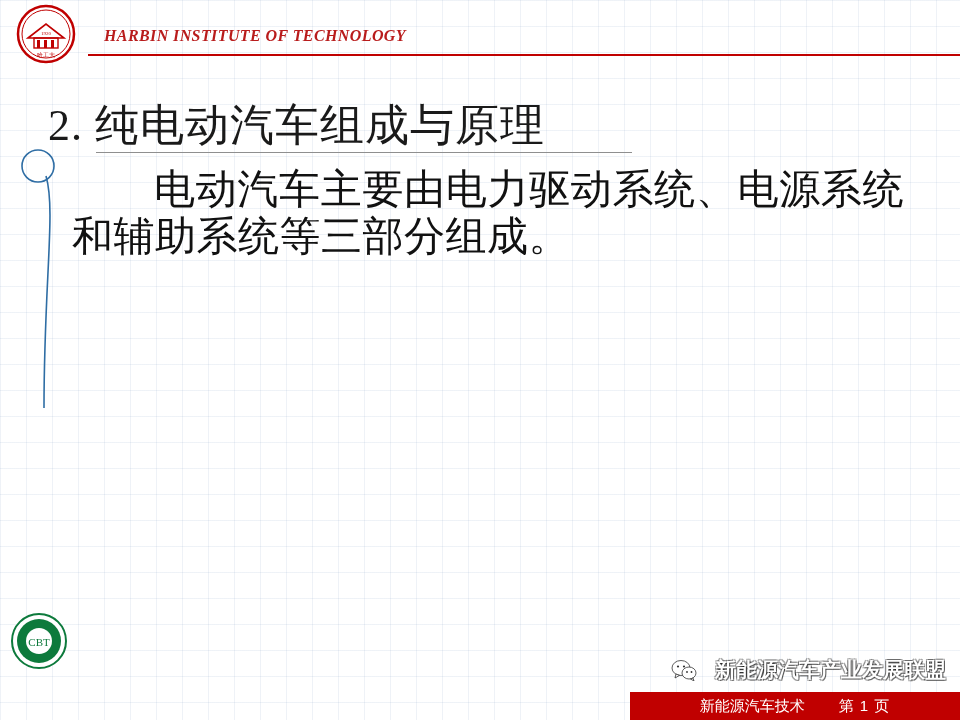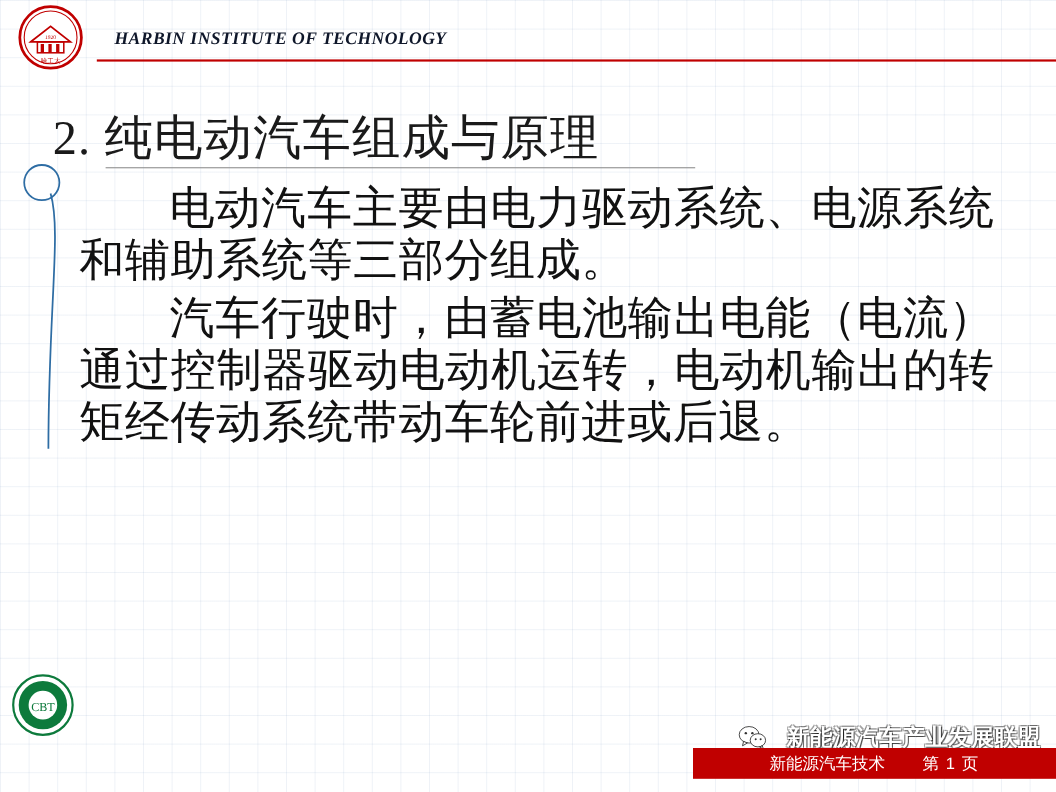--- a/index.html
+++ b/index.html
@@ -49,21 +49,21 @@
   }
   .univ-name {
     position: absolute;
     left: 104px;
     top: 27px;
     font-family: "Liberation Serif", serif;
     font-style: italic;
     font-weight: bold;
     font-size: 16px;
     letter-spacing: 0.4px;
-    color: #0f172a;
+    color: #b91c1c;
     white-space: nowrap;
   }
   .hit-logo {
     position: absolute;
     left: 14px;
     top: 4px;
     width: 64px;
     height: 60px;
   }
 
@@ -142,21 +142,21 @@
     text-shadow:
       1px 1px 0 rgba(0,0,0,0.55),
       -1px 1px 0 rgba(0,0,0,0.35),
       1px -1px 0 rgba(0,0,0,0.35),
       -1px -1px 0 rgba(0,0,0,0.35);
     white-space: nowrap;
   }
   .footer-bar {
     position: absolute;
     right: 0;
-    bottom: 12px;
+    bottom: 0;
     width: 330px;
     height: 28px;
     background: #c00000;
     display: flex;
     align-items: center;
     justify-content: center;
     gap: 34px;
   }
   .footer-bar span {
     font-family: "Liberation Sans", sans-serif;
@@ -193,21 +193,20 @@
   <svg class="blue-deco" viewBox="0 0 60 270">
     <circle cx="30" cy="26" r="16" fill="none" stroke="#2e6da4" stroke-width="1.6"></circle>
     <path d="M38 36 C 48 70, 36 140, 36 268" fill="none" stroke="#2e6da4" stroke-width="1.6"></path>
   </svg>
 
   <div class="title">2. 纯电动汽车组成与原理</div>
   <div class="title-underline"></div>
 
   <div class="body-text">
     <p class="para">电动汽车主要由电力驱动系统、电源系统和辅助系统等三部分组成。</p>
-    <p class="para">汽车行驶时，由蓄电池输出电能（电流）通过控制器驱动电动机运转，电动机输出的转矩经传动系统带动车轮前进或后退。</p>
   </div>
 
   <svg class="footer-logo" viewBox="0 0 58 58">
     <circle cx="29" cy="29" r="27" fill="#ffffff" stroke="#0d7a3c" stroke-width="2"></circle>
     <circle cx="29" cy="29" r="22" fill="#0d7a3c"></circle>
     <circle cx="29" cy="29" r="13" fill="#ffffff"></circle>
     <text x="29" y="34" font-size="11" fill="#0d7a3c" text-anchor="middle" font-family="Liberation Serif, serif">CBT</text>
   </svg>
 
   <div class="wm-brand">

